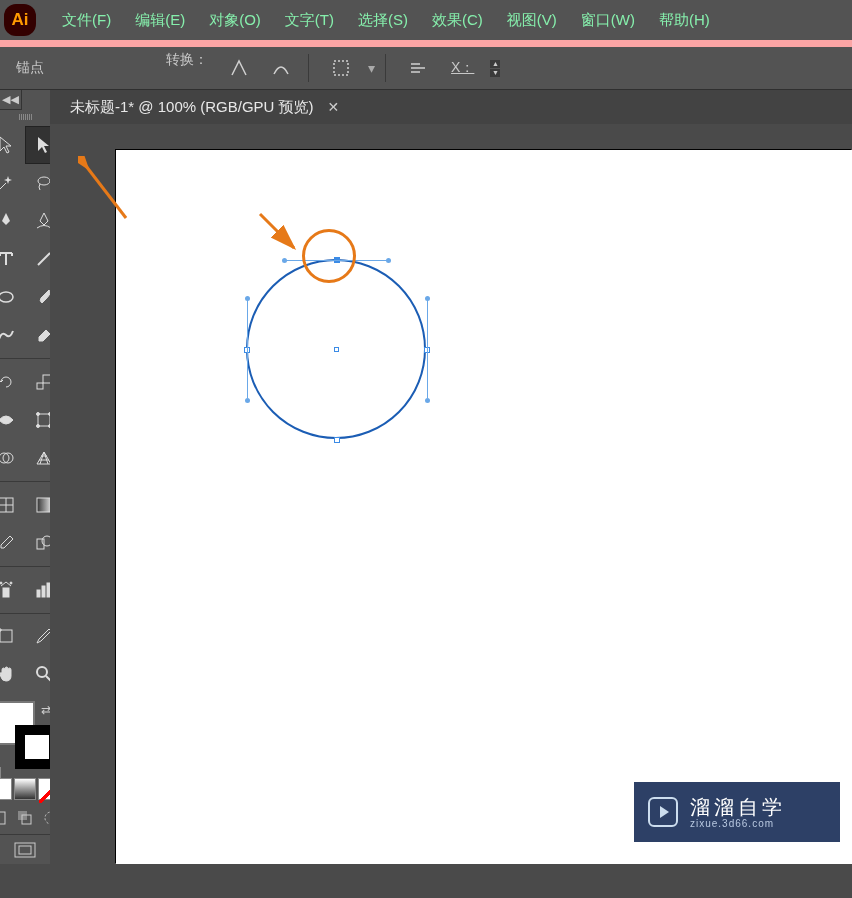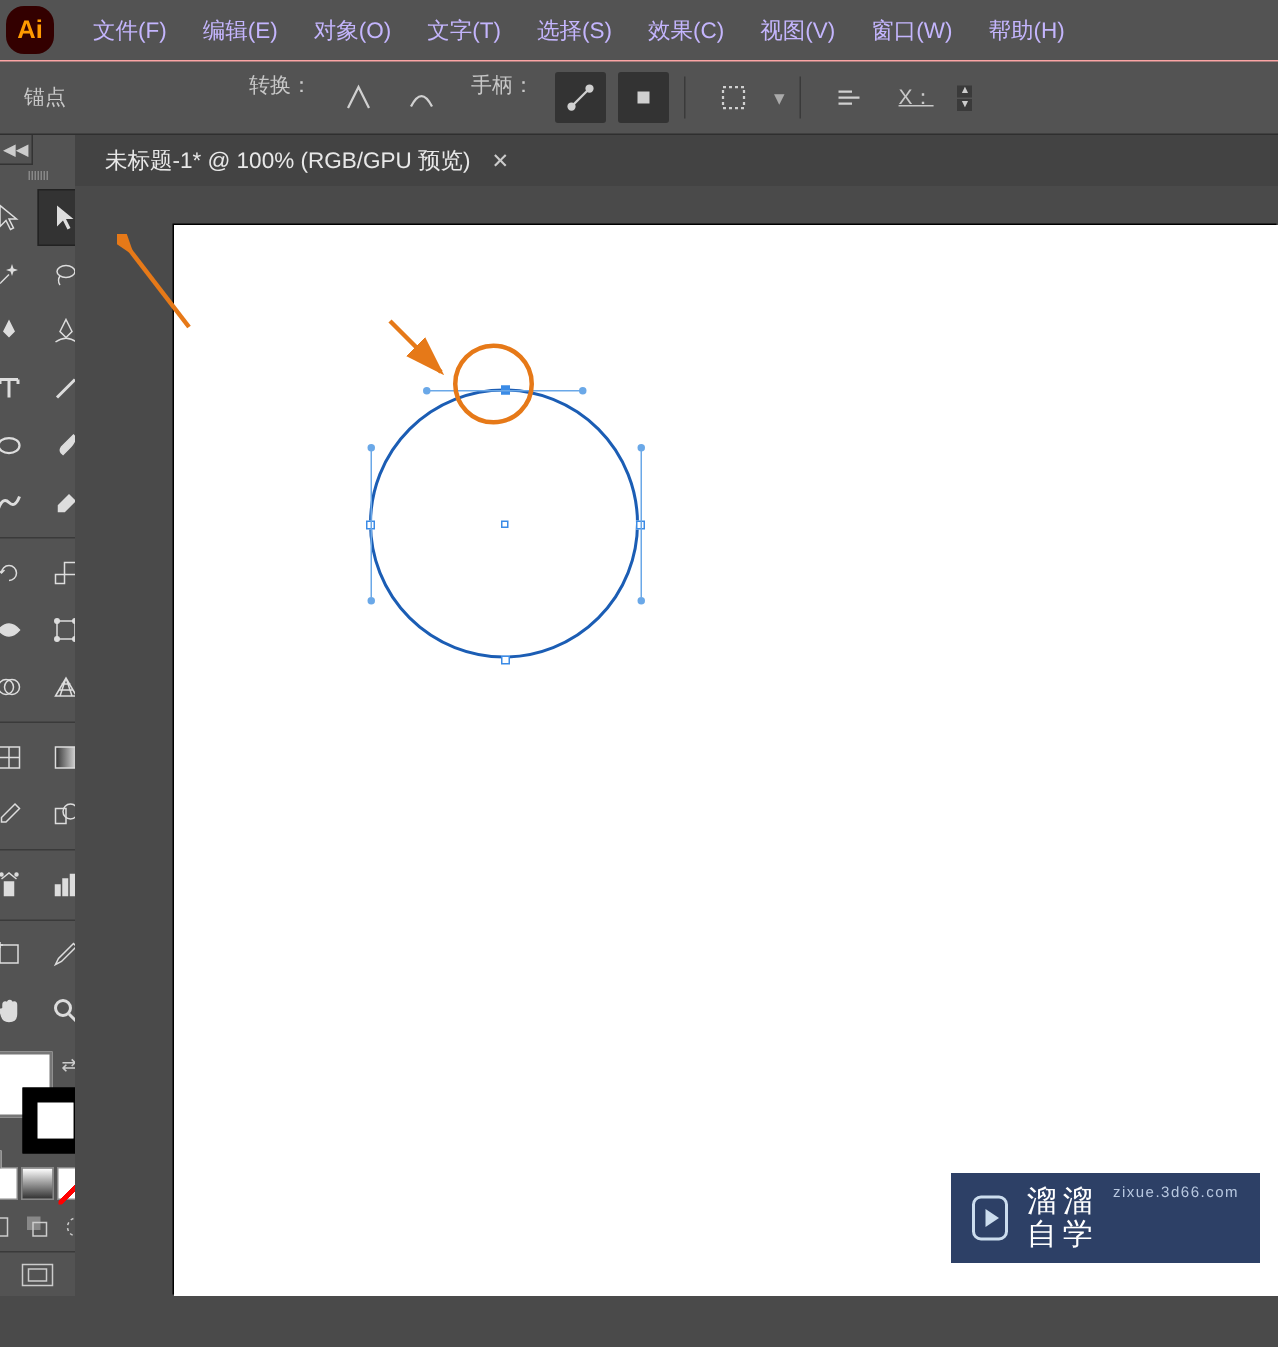--- a/index.html
+++ b/index.html
@@ -1,21 +1,21 @@
 <!DOCTYPE html>
 <html><head>
 <meta charset="utf-8">
 <style>
   * { margin:0; padding:0; box-sizing:border-box; font-family: "Microsoft YaHei", "PingFang SC", sans-serif; }
   body { background:#4a4a4a; width:852px; height:898px; overflow:hidden; position:relative; }
   .topbar { height:40px; background:#535353; display:flex; align-items:center; padding-left:4px; }
   .logo { width:32px; height:32px; background:#330000; color:#ff9a00; font-weight:bold; font-size:17px; display:flex; align-items:center; justify-content:center; border-radius:12px; margin-right:16px; }
   .menu { display:flex; gap:4px; }
-  .menu-item { color:#c4b5fd; font-size:15px; padding:6px 10px; cursor:pointer; }
-  .controlbar { height:50px; background:#535353; border-top:1px solid #fca5a5; border-bottom:1px solid #2f2f2f; display:flex; align-items:center; padding-left:10px; gap:10px; color:#c8c8c8; font-size:14px; }
+  .menu-item { color:#86efac; font-size:15px; padding:6px 10px; cursor:pointer; }
+  .controlbar { height:50px; background:#535353; border-top:7px solid #fca5a5; border-bottom:1px solid #2f2f2f; display:flex; align-items:center; padding-left:10px; gap:10px; color:#c8c8c8; font-size:14px; }
   .cb-label { color:#c8c8c8; padding:0 6px; }
   .cb-group { display:flex; gap:8px; }
   .cb-btn { width:34px; height:34px; display:flex; align-items:center; justify-content:center; color:#d0d0d0; border-radius:2px; }
   .cb-btn svg { stroke:#d0d0d0; fill:none; stroke-width:1.5; }
   .cb-btn.dark { background:#333; }
   .tabbar { height:34px; background:#434343; display:flex; align-items:center; padding-left:12px; }
   .tab { display:flex; align-items:center; color:#e8e8e8; font-size:15px; padding:4px 8px; gap:10px; }
   .tab-close { color:#ccc; font-size:14px; padding:0 4px; }
   .main { position:relative; height:774px; display:flex; }
   .panel-toggle { position:absolute; left:0; top:0; width:22px; height:20px; background:#535353; color:#ccc; font-size:11px; display:flex; align-items:center; justify-content:center; border-bottom:1px solid #333; border-right:1px solid #333;}
@@ -43,21 +43,21 @@
   .sel-circle{ position:absolute; left:130px; top:109px; width:180px; height:180px; border:2px solid #1b5db4; border-radius:50%; }
   .anchor{ position:absolute; width:6px; height:6px; background:#fff; border:1px solid #3b8be6; }
   .anchor.sel{ background:#3b8be6;}
   .handle-line{ position:absolute; background:#6aa8e8; height:1px;}
   .handle-pt{ position:absolute; width:5px; height:5px; border-radius:50%; background:#6aa8e8;}
   .highlight-circ{ position:absolute; left:186px; top:79px; width:54px; height:54px; border:3px solid #e67918; border-radius:50%; pointer-events:none;}
   .highlight-arrow{ position:absolute; pointer-events:none; }
   .watermark{ position:absolute; right:12px; bottom:22px; width:206px; height:60px; background:#2d4066; color:#fff; display:flex; align-items:center; padding:0 14px; gap:12px;}
   .wm-icon{ width:30px; height:30px; border:2px solid #cde; border-radius:6px; display:flex; align-items:center; justify-content:center;}
   .wm-icon::before{content:""; width:0; height:0; border-left:9px solid #cde; border-top:6px solid transparent; border-bottom:6px solid transparent; margin-left:2px;}
-  .wm-text{display:flex; flex-direction:row; line-height:1.1;}
+  .wm-text{display:flex; flex-direction:column; line-height:1.1;}
   .wm-text .big{ font-size:20px; letter-spacing:4px; font-weight:500;}
   .wm-text .small{ font-size:10px; letter-spacing:1px; color:#b8c8e0;}
   
   .ic{ width:20px; height:20px; }
 </style>
 </head>
 <body>
 
 <div class="topbar">
   <div class="logo">Ai</div>
@@ -83,35 +83,20 @@
         <svg class="ic" viewBox="0 0 20 20">
           <path d="M3 17 L10 3 L17 17"></path>
         </svg>
       </div>
     <div class="cb-btn">
         <svg class="ic" viewBox="0 0 20 20">
           <path d="M3 16 Q10 2 17 16"></path>
         </svg>
       </div>
   </div>
-  <div class="cb-group">
-    <span class="cb-label">手柄：</span>
-    <div class="cb-btn dark">
-        <svg class="ic" viewBox="0 0 20 20">
-          <path d="M4 16 L16 4"></path>
-          <circle cx="4" cy="16" r="2" fill="#d0d0d0"></circle>
-          <circle cx="16" cy="4" r="2" fill="#d0d0d0"></circle>
-        </svg>
-      </div>
-    <div class="cb-btn dark">
-        <svg class="ic" viewBox="0 0 20 20">
-          <rect x="6" y="6" width="8" height="8" fill="#d0d0d0" stroke="none"></rect>
-        </svg>
-      </div>
-  </div>
   <div style="width:6px; height:28px; border-left:1px solid #3a3a3a"></div>
   <div class="cb-btn">
       <svg class="ic" viewBox="0 0 20 20">
         <rect x="3" y="3" width="14" height="14" stroke-dasharray="2 2"></rect>
       </svg>
     </div>
   <div style="color:#aaa">▾</div>
   <div style="width:6px; height:28px; border-left:1px solid #3a3a3a"></div>
   <div class="cb-btn">
       <svg class="ic" viewBox="0 0 20 20">

